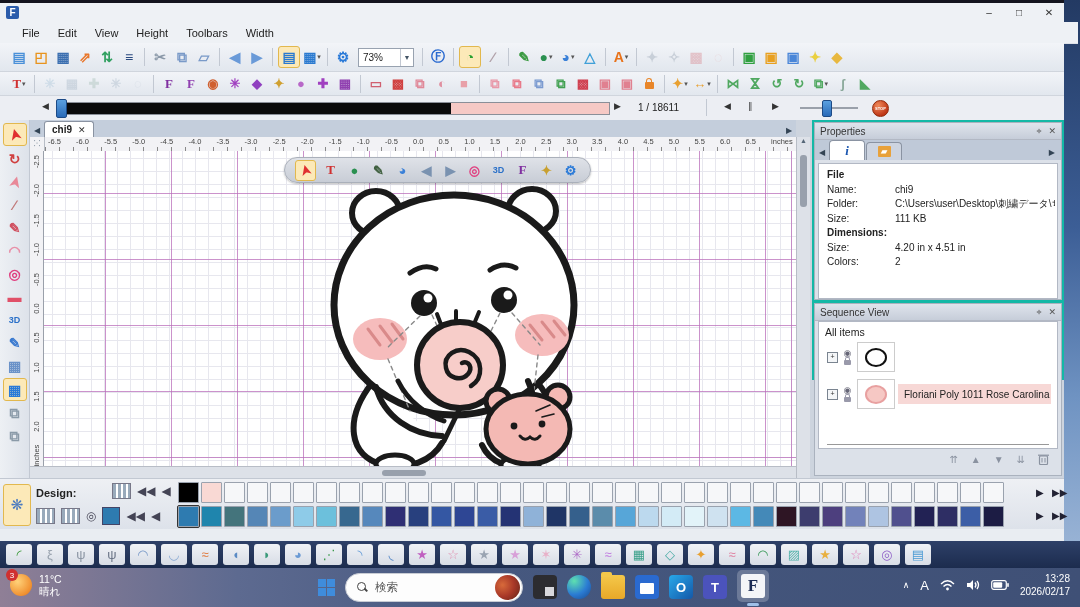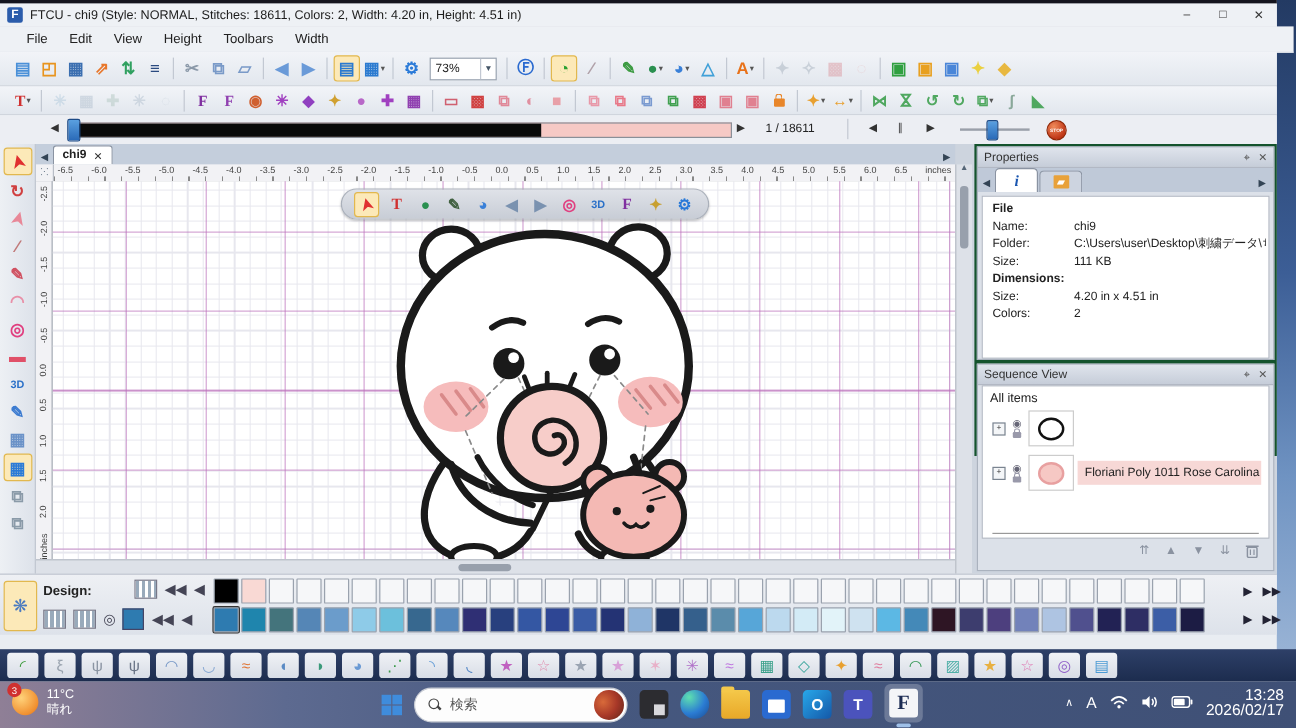--- a/index.html
+++ b/index.html
@@ -70,21 +70,21 @@
       repeating-linear-gradient(0deg,#e7e7ee 0 1px,transparent 1px 13px),
       repeating-linear-gradient(90deg,#e7e7ee 0 1px,transparent 1px 13px);
     background-position:-5px -8px;}
   .floatbar{position:absolute;left:240px;top:6px;height:24px;background:linear-gradient(180deg,#dfe2e8,#c8cdd6);border:1px solid #aab0ba;border-radius:13px;display:flex;align-items:center;padding:0 9px;gap:3px;box-shadow:0 1px 2px rgba(0,0,0,.25);}
   .floatbar .ico{height:19px;min-width:19px;font-size:13px;}
   .hscroll{position:absolute;left:0;top:346px;width:100%;height:12px;background:#dde1e8;border-top:1px solid #b8bdc6;}
   .hthumb{position:absolute;left:46%;top:3px;width:44px;height:6px;background:#98a0ac;border-radius:3px;}
   .vscroll{position:absolute;left:796px;top:17px;width:13px;height:341px;background:#dde1e8;border-left:1px solid #b8bdc6;font-size:7px;color:#567;text-align:center;}
   .vthumb{position:absolute;left:3px;top:18px;width:7px;height:52px;background:#98a0ac;border-radius:3px;}
   
-  .panels{position:absolute;left:812px;top:0;width:252px;height:260px;background:#14532d;}
+  .panels{position:absolute;left:812px;top:0;width:252px;height:260px;background:#14b8a6;}
   .panel{position:absolute;left:2px;width:248px;border:1px solid #aab2be;background:#dce1e9;box-sizing:border-box;}
   .phead{height:16px;background:linear-gradient(180deg,#dfe4ec,#c6cdd9);display:flex;align-items:center;padding:0 5px;border-bottom:1px solid #b2b8c4;}
   .phead .ptitle{font-size:10px;color:#333;flex:1;}
   .phead .pico{font-size:9px;color:#555;margin-left:7px;}
   .ptabs{height:20px;background:#bfc9d8;display:flex;align-items:flex-end;padding:0 3px;gap:1px;}
   .ptab{height:17px;min-width:34px;display:flex;align-items:center;justify-content:center;border:1px solid #8a93a2;border-bottom:none;border-radius:4px 4px 0 0;background:#cdd4e0;}
   .ptab.active{background:#fff;height:19px;}
   .ptab .itali{font-family:"Liberation Serif",serif;font-style:italic;font-weight:bold;color:#1a56b0;font-size:13px;}
   .ptab .ftab{width:13px;height:11px;background:#e8a13a;border-radius:1px;color:#fff;font-size:8px;font-weight:bold;text-align:center;line-height:11px;}
   .ptabnav{font-size:8px;color:#345;padding:0 3px 3px 1px;}
@@ -159,33 +159,32 @@
   .tico.outlook{background:linear-gradient(135deg,#28a8ea,#1458a8);border-radius:4px;}
   .tico.outlook:after{content:'O';position:absolute;left:0;top:0;width:100%;height:100%;display:flex;align-items:center;justify-content:center;color:#fff;font-size:13px;font-weight:bold;}
   .tico.teams{background:#4b53bc;border-radius:4px;}
   .tico.teams:after{content:'T';position:absolute;left:0;top:0;width:100%;height:100%;display:flex;align-items:center;justify-content:center;color:#fff;font-size:13px;font-weight:bold;}
   .ftaskwrap{width:32px;height:32px;margin-top:-2px;background:rgba(255,255,255,.22);border-radius:5px;display:flex;align-items:center;justify-content:center;position:relative;}
   .tico.ftcu{background:#f4f5f8;border-radius:3px;display:flex;align-items:center;justify-content:center;color:#1c2c54;font-family:"Liberation Serif",serif;font-weight:bold;font-size:17px;}
   .ftaskwrap:after{content:'';position:absolute;bottom:-4px;left:10px;width:12px;height:3px;background:#9fc0e8;border-radius:2px;}
   .tray{position:absolute;right:10px;top:4px;display:flex;align-items:center;gap:11px;color:#fff;}
   .tray .chev{font-size:9px;}
   .tray .ime{font-size:13px;}
-  .clock{text-align:right;font-size:13px;line-height:13px;color:#fff;}
+  .clock{text-align:right;font-size:10px;line-height:13px;color:#fff;}
   .trayicon{display:flex;align-items:center;}
 </style>
 </head>
 <body>
 
 <div class="screen">
   <div class="wall"></div>
   <div class="topline"></div>
 
   <div class="titlebar">
     <div class="applogo">F</div>
-    <span class="titletext">FTCU - chi9 (Style: NORMAL, Stitches: 18611, Colors: 2, Width: 4.20 in, Height: 4.51 in)</span>
     <div class="winbtns">
       <div class="winbtn">–</div>
       <div class="winbtn">□</div>
       <div class="winbtn">✕</div>
     </div>
   </div>
 
   <div class="menubar" id="menubar">
       <div class="menuitem">File</div>
       <div class="menuitem">Edit</div>

